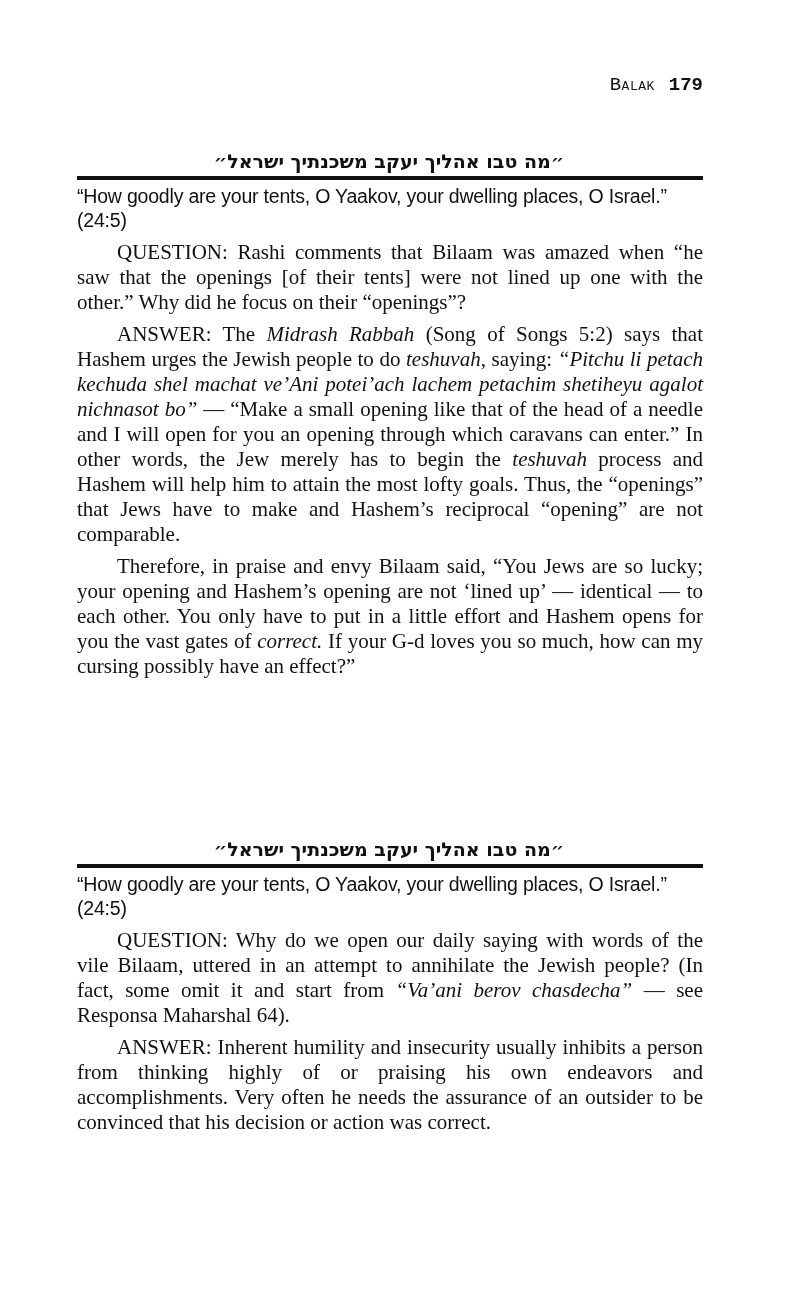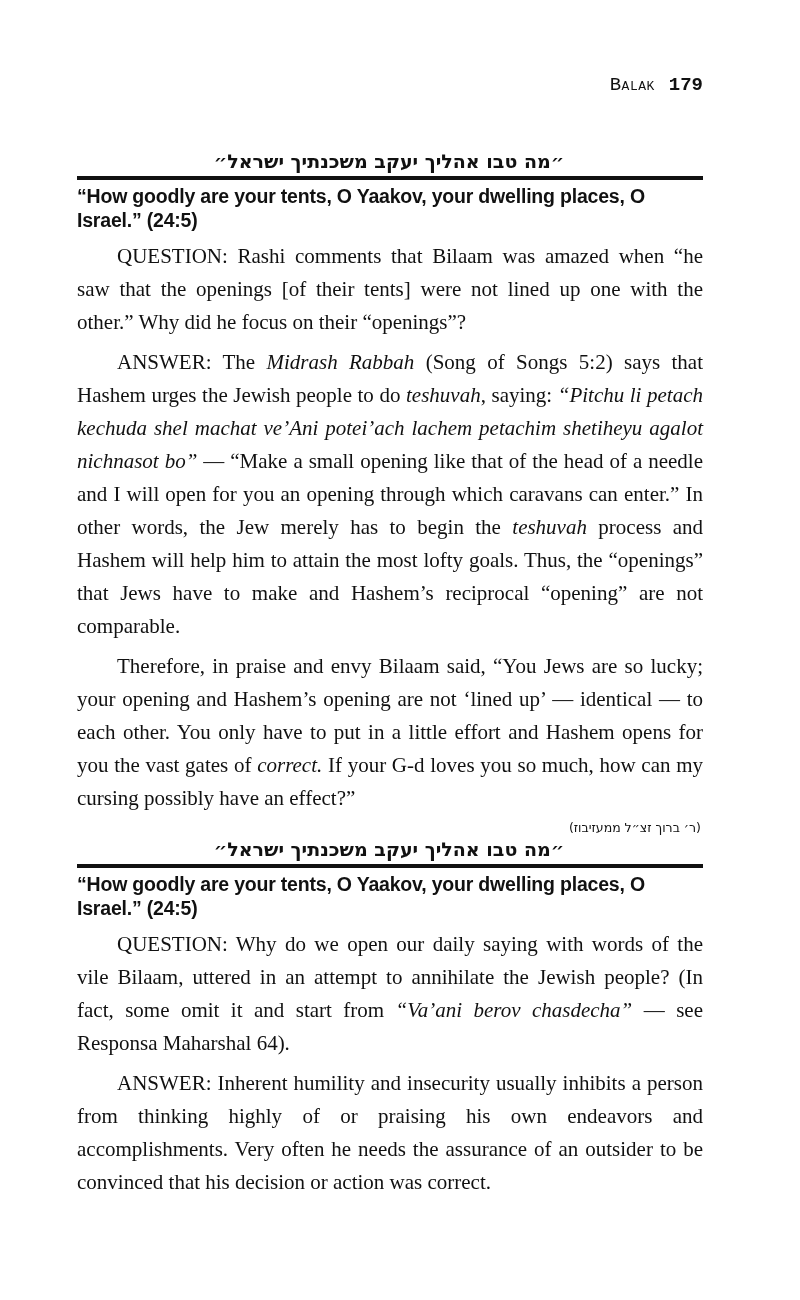--- a/index.html
+++ b/index.html
@@ -52,30 +52,30 @@
       padding-right: 2px;
       height: 28px;
     }
     .heading-rule {
       height: 4px;
       background: #111;
       margin-top: 0px;
     }
     .english-heading {
       font-family: "Liberation Sans", "DejaVu Sans", sans-serif;
-      font-weight: bold;
+      font-weight: normal;
       font-size: 19.5px;
       line-height: 24px;
       margin-top: 4px;
       letter-spacing: -0.2px;
     }
     .para {
       font-family: "Liberation Serif", "DejaVu Serif", serif;
       font-size: 21px;
-      line-height: 33px;
+      line-height: 25px;
       text-align: justify;
       text-indent: 40px;
       margin: 0;
     }
     .para + .para {
       margin-top: 7px;
     }
     .para.first {
       margin-top: 8px;
     }
@@ -107,23 +107,20 @@
 
 <div class="page">
 
   <div class="entry" style="top:148px;">
     <div class="hebrew-heading">״מה טבו אהליך יעקב משכנתיך ישראל״</div>
     <div class="heading-rule"></div>
     <div class="english-heading">“How goodly are your tents, O Yaakov, your dwelling places, O Israel.” (24:5)</div>
     <p class="para first"><span>QUESTION: Rashi comments that Bilaam was amazed when “he saw that the openings [of their tents] were not lined up one with the other.” Why did he focus on their “openings”?</span></p>
     <p class="para"><span>ANSWER: The </span><i>Midrash Rabbah</i><span> (Song of Songs 5:2) says that Hashem urges the Jewish people to do </span><i>teshuvah</i><span>, saying: </span><i>“Pitchu li petach kechuda shel machat ve’Ani potei’ach lachem petachim shetiheyu agalot nichnasot bo”</i><span> — “Make a small opening like that of the head of a needle and I will open for you an opening through which caravans can enter.” In other words, the Jew merely has to begin the </span><i>teshuvah</i><span> process and Hashem will help him to attain the most lofty goals. Thus, the “openings” that Jews have to make and Hashem’s reciprocal “opening” are not comparable.</span></p>
     <p class="para"><span>Therefore, in praise and envy Bilaam said, “You Jews are so lucky; your opening and Hashem’s opening are not ‘lined up’ — identical — to each other. You only have to put in a little effort and Hashem opens for you the vast gates of </span><i>correct.</i><span> If your G-d loves you so much, how can my cursing possibly have an effect?”</span></p>
-    <div class="attribution-wrap">
-      <span class="attribution">(ר׳ ברוך זצ״ל ממעזיבוז)</span>
-    </div>
   </div>
 
   <div class="entry" style="top:836px;">
     <div class="hebrew-heading">״מה טבו אהליך יעקב משכנתיך ישראל״</div>
     <div class="heading-rule"></div>
     <div class="english-heading">“How goodly are your tents, O Yaakov, your dwelling places, O Israel.” (24:5)</div>
     <p class="para first"><span>QUESTION: Why do we open our daily saying with words of the vile Bilaam, uttered in an attempt to annihilate the Jewish people? (In fact, some omit it and start from </span><i>“Va’ani berov chasdecha”</i><span> — see Responsa Maharshal 64).</span></p>
     <p class="para"><span>ANSWER: Inherent humility and insecurity usually inhibits a person from thinking highly of or praising his own endeavors and accomplishments. Very often he needs the assurance of an outsider to be convinced that his decision or action was correct.</span></p>
   </div>
 

